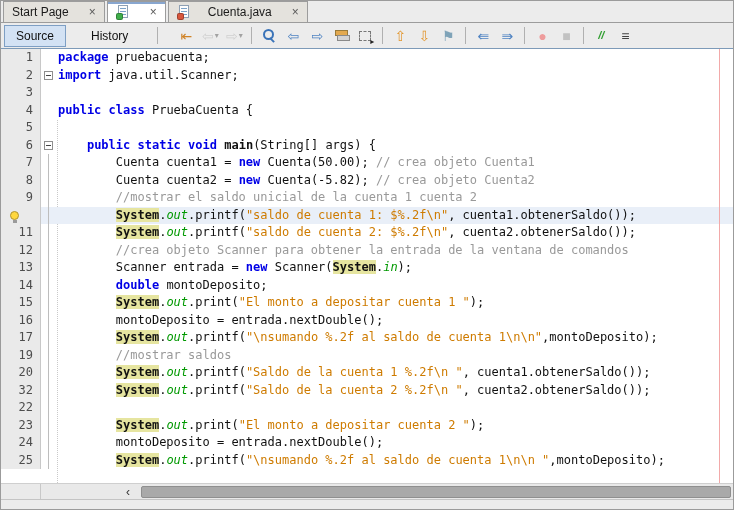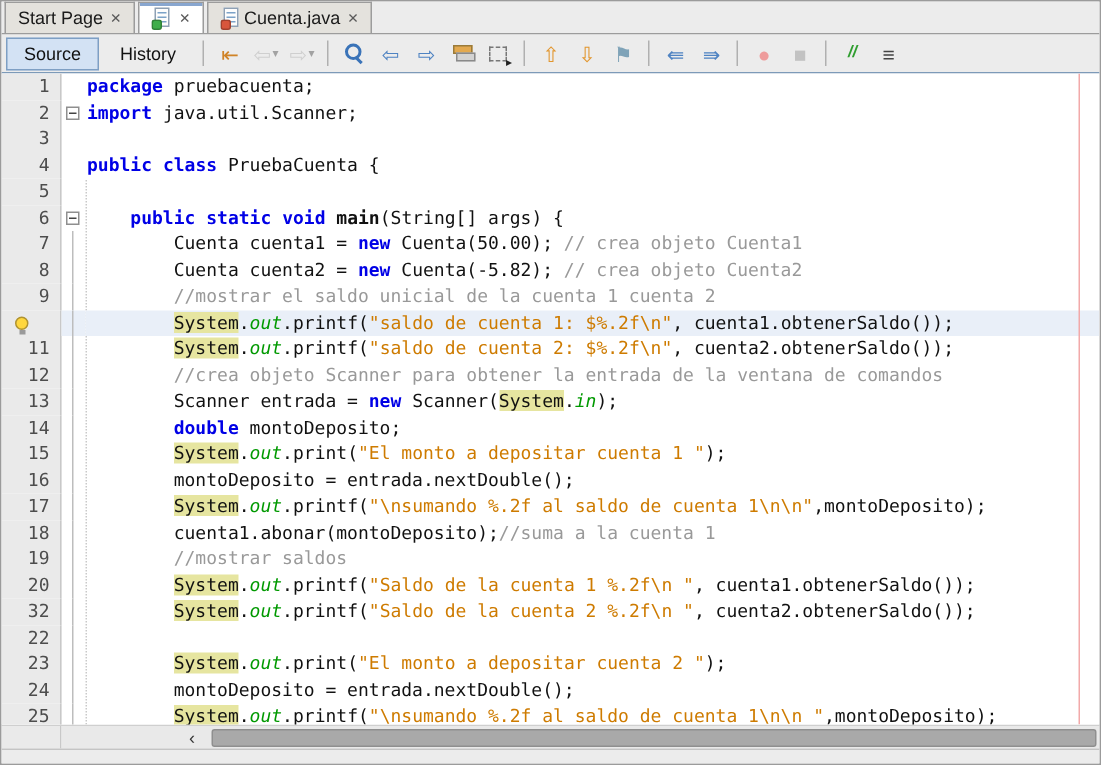--- a/index.html
+++ b/index.html
@@ -3,35 +3,35 @@
 <meta charset="utf-8">
 <style>
   html,body{margin:0;padding:0;background:#d6d6d6;}
   *{box-sizing:border-box;}
   #app{width:734px;height:510px;background:#fff;border:1px solid #9b9b9b;
        font-family:"Liberation Sans",sans-serif;overflow:hidden;display:flex;flex-direction:column;}
 
   
   #tabbar{height:22px;background:#ececec;border-bottom:1px solid #9c9c9c;
           display:flex;align-items:flex-end;padding-left:2px;gap:2px;flex:0 0 auto;}
-  .tab{height:21px;display:flex;align-items:center;gap:2px;padding:0 8px;
+  .tab{height:21px;display:flex;align-items:center;gap:17px;padding:0 8px;
        border:1px solid #9c9c9c;border-bottom:none;background:#e4e2dd;
        font-size:12px;color:#1a1a1a;cursor:default;white-space:nowrap;}
   .tab.active{background:#ffffff;font-weight:bold;box-shadow:inset 0 2px 0 var(--accent,#88a6cf);}
   .tab .close{font-size:12px;color:#5a5a5a;margin-left:3px;font-weight:normal;line-height:1;}
   .ficon{width:14px;height:14px;position:relative;flex:0 0 auto;}
   .ficon .page{position:absolute;left:2px;top:0;width:10px;height:13px;background:#fdfdfd;
                border:1px solid #8ea0b4;}
   .ficon .page i{display:block;height:1px;background:#7ba2c8;margin:2px 1px 0 1px;}
   .ficon .badge{position:absolute;left:0;bottom:-1px;width:7px;height:7px;border-radius:2px;
                 border:1px solid rgba(0,0,0,.25);}
 
   
   #toolbar{height:26px;background:#ececec;border-bottom:1px solid #7d9ab8;
-           display:flex;align-items:center;padding:0 3px;gap:2px;flex:0 0 auto;}
+           display:flex;align-items:center;padding:0 3px;gap:13px;flex:0 0 auto;}
   .viewbtn{font-size:12px;padding:3px 11px;border:1px solid transparent;color:#111;}
   .viewbtn.selected{background:#d3e2f4;border-color:#7e9fc4;}
   .tsep{width:1px;height:17px;background:#b0b0b0;margin:0 4px;flex:0 0 auto;}
   .tbtn{min-width:22px;height:21px;display:flex;align-items:center;justify-content:center;
         font-size:14px;line-height:1;gap:1px;}
   .tbtn .caret{font-size:8px;color:#666;}
   .tbtn.disabled{opacity:.55;}
   .ico-find{width:13px;height:13px;position:relative;}
   .ico-find::before{content:"";position:absolute;left:0;top:0;width:7px;height:7px;
         border:2px solid #3a73b8;border-radius:50%;}
@@ -60,21 +60,21 @@
   .foldbox{position:absolute;left:3px;top:4px;width:9px;height:9px;background:#fff;
           border:1px solid #8f8f8f;}
   .foldbox::before{content:"";position:absolute;left:1px;top:3px;width:5px;height:1px;background:#444;}
   .code-cell{flex:1 1 auto;white-space:pre;font-size:12px;color:#111;padding-left:1px;}
   .row.current .code-cell,.row.current .fold-cell{background:var(--curline,#e9eff8);}
   .k{color:var(--kw,#0000e6);font-weight:bold;}
   .c{color:var(--cm,#999999);}
   .s{color:var(--st,#ce7b00);}
   .f{color:var(--fd,#009900);font-style:italic;}
   .b{font-weight:bold;}
-  .m{background:var(--occ,#e6e5a0);}
+  .m{background:var(--occ,#e6e5a0);font-weight:bold;}
   .bulb{display:inline-block;width:9px;height:9px;border-radius:50%;background:#ffd73e;
         border:1px solid #b09330;position:relative;top:1px;margin-right:14px;}
   .bulb::after{content:"";position:absolute;left:2px;bottom:-4px;width:4px;height:3px;background:#9a9a9a;}
 
   
   #hscroll{height:16px;flex:0 0 auto;display:flex;border-top:1px solid #cfcfcf;}
   #hscroll .corner{width:40px;background:#eaeaea;border-right:1px solid #c8c8c8;}
   #hscroll .track{flex:1;background:#e9e9e9;display:flex;align-items:center;}
   #hscroll .gap{width:76px;}
   #hscroll .sbtn{width:22px;height:14px;display:flex;align-items:center;justify-content:center;
@@ -270,25 +270,20 @@
           <div class="gutter-cell">16</div>
           <div class="fold-cell line"></div>
           <div class="code-cell"><span>        montoDeposito = entrada.nextDouble();</span></div>
         </div>
         <div class="row">
           <div class="gutter-cell">17</div>
           <div class="fold-cell line"></div>
           <div class="code-cell"><span>        </span><span class="m">System</span><span>.</span><span class="f">out</span><span>.printf(</span><span class="s">"\nsumando %.2f al saldo de cuenta 1\n\n"</span><span>,montoDeposito);</span></div>
         </div>
         <div class="row">
-          <div class="gutter-cell">18</div>
-          <div class="fold-cell line"></div>
-          <div class="code-cell"><span>        cuenta1.abonar(montoDeposito);</span><span class="c">//suma a la cuenta 1</span></div>
-        </div>
-        <div class="row">
           <div class="gutter-cell">19</div>
           <div class="fold-cell line"></div>
           <div class="code-cell"><span>        </span><span class="c">//mostrar saldos</span></div>
         </div>
         <div class="row">
           <div class="gutter-cell">20</div>
           <div class="fold-cell line"></div>
           <div class="code-cell"><span>        </span><span class="m">System</span><span>.</span><span class="f">out</span><span>.printf(</span><span class="s">"Saldo de la cuenta 1 %.2f\n "</span><span>, cuenta1.obtenerSaldo());</span></div>
         </div>
         <div class="row">

